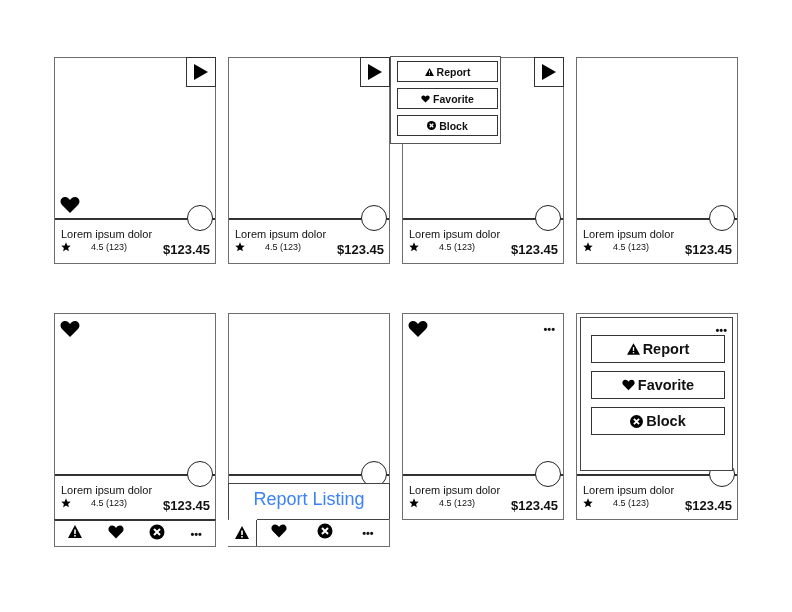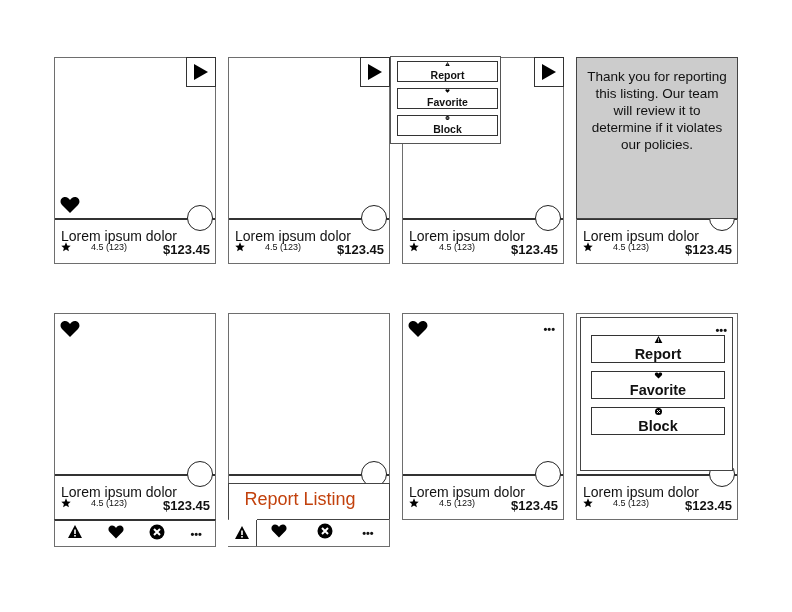--- a/index.html
+++ b/index.html
@@ -3,30 +3,30 @@
 <meta charset="utf-8">
 <style>
   html, body { margin:0; padding:0; }
   body { width:792px; height:612px; background:#ffffff; position:relative; overflow:hidden;
          font-family:"Liberation Sans", "DejaVu Sans", sans-serif; color:#111; }
   .card { position:absolute; width:162px; height:207px; box-sizing:border-box;
           border:1.5px solid #6e6e6e; background:#fff; }
   .divider { position:absolute; left:0; right:0; top:160px; height:0; border-top:2px solid #333; }
   .circle { position:absolute; width:26px; height:26px; border-radius:50%; border:1.5px solid #222;
             background:#fff; right:2px; top:147px; box-sizing:border-box; }
-  .title { position:absolute; left:6px; top:170px; font-size:14px; color:#111; white-space:nowrap; }
+  .title { position:absolute; left:6px; top:170px; font-size:11px; color:#111; white-space:nowrap; }
   .rating { position:absolute; left:6px; top:184px; font-size:9px; color:#111; display:flex; align-items:center; gap:20px; }
   .rating .star { width:10px; height:10px; }
   .price { position:absolute; right:5px; top:184px; font-size:13px; font-weight:bold; color:#111; }
   .play-box { position:absolute; right:-1px; top:-1px; width:30px; height:30px; box-sizing:border-box;
               border:1.5px solid #333; background:#fff; display:flex; align-items:center; justify-content:center; }
   .play-box svg { width:16px; height:18px; }
   .heart-icon svg { width:20px; height:18px; }
   .menu-btn { box-sizing:border-box; border:1.5px solid #333; background:#fff; display:flex;
-              align-items:center; justify-content:center; gap:3px; font-weight:bold; color:#111;flex-direction:column; }
+              align-items:center; justify-content:center; gap:3px; font-weight:bold; color:#111; }
   .popup-small { position:absolute; left:390px; top:56px; width:111px; height:88px; box-sizing:border-box;
                  border:1.5px solid #555; background:#fff; }
   .popup-small .menu-btn { position:absolute; left:6px; width:101px; height:21px; font-size:10.5px; }
   .notice { position:absolute; left:-1px; top:-1px; right:-1px; height:162px; background:#cccccc;
             border:1.5px solid #444; box-sizing:border-box; text-align:center; font-size:13.5px; line-height:17px;
             padding:10px 8px 0; color:#111; }
   .ellipsis { font-size:11px; font-weight:bold; letter-spacing:0px; line-height:8px; }
   .actionbar { position:absolute; left:-1.5px; width:162px; height:28px; box-sizing:border-box;
                border:1.5px solid #6e6e6e; background:#fff; display:flex; align-items:center; justify-content:space-around; }
   .actionbar svg { width:16px; height:16px; }
@@ -116,21 +116,20 @@
         <circle cx="5" cy="5" r="5" fill="#000"></circle>
         <path d="M3 3 L7 7 M7 3 L3 7" stroke="#fff" stroke-width="1.4"></path>
       </svg>
     <span>Block</span>
   </div>
 </div>
 
 <div class="card" style="left:576px; top:57px;">
   <div class="divider"></div>
   <div class="circle"></div>
-  <div class="notice">Thank you for reporting this listing. Our team will review it to determine if it violates our policies.</div>
   <div class="title">Lorem ipsum dolor</div>
   <div class="rating">
     <svg class="star" viewBox="0 0 10 10">
         <path d="M5 0.3 L6.3 3.4 L9.7 3.7 L7.1 5.9 L7.9 9.3 L5 7.5 L2.1 9.3 L2.9 5.9 L0.3 3.7 L3.7 3.4 Z" fill="#000"></path>
       </svg>
     <span>4.5 (123)</span>
   </div>
   <div class="price">$123.45</div>
 </div>
 
@@ -163,21 +162,21 @@
           <circle cx="8" cy="8" r="7.5" fill="#000"></circle>
           <path d="M5 5 L11 11 M11 5 L5 11" stroke="#fff" stroke-width="2"></path>
         </svg></span>
     <span class="ellipsis">•••</span>
   </div>
 </div>
 
 <div class="card" style="left:228px; top:313px;">
   <div class="divider"></div>
   <div class="circle"></div>
-  <div style="position:absolute; left:-1.5px; top:169px; width:162px; height:37px; box-sizing:border-box; border:1.5px solid #444; background:#fff; padding:5px 0 0 16px; font-size:18px; color:#c2410c;">Report Listing</div>
+  <div style="position:absolute; left:-1.5px; top:169px; width:162px; height:37px; box-sizing:border-box; border:1.5px solid #444; background:#fff; padding:5px 0 0 25px; font-size:18px; color:#3b82f6;">Report Listing</div>
   <div class="actionbar" style="top:205px; border-top:none; justify-content:flex-start;">
     <span style="width:28px; height:26px; margin-left:-1px; display:flex; align-items:center; justify-content:center; border-right:1.5px solid #444; background:#fff;">
       <svg viewBox="0 0 16 16" style="width:16px;height:16px">
           <path d="M8 1 L15 14 L1 14 Z" fill="#000"></path>
           <rect x="7.2" y="5.5" width="1.6" height="4.5" fill="#fff"></rect>
           <rect x="7.2" y="11" width="1.6" height="1.6" fill="#fff"></rect>
         </svg>
     </span>
     <div style="flex:1; display:flex; justify-content:space-around; align-items:center; height:100%; border-top:1.5px solid #444; box-sizing:border-box; margin-top:-1px;">
       <span><svg viewBox="0 0 20 18">

